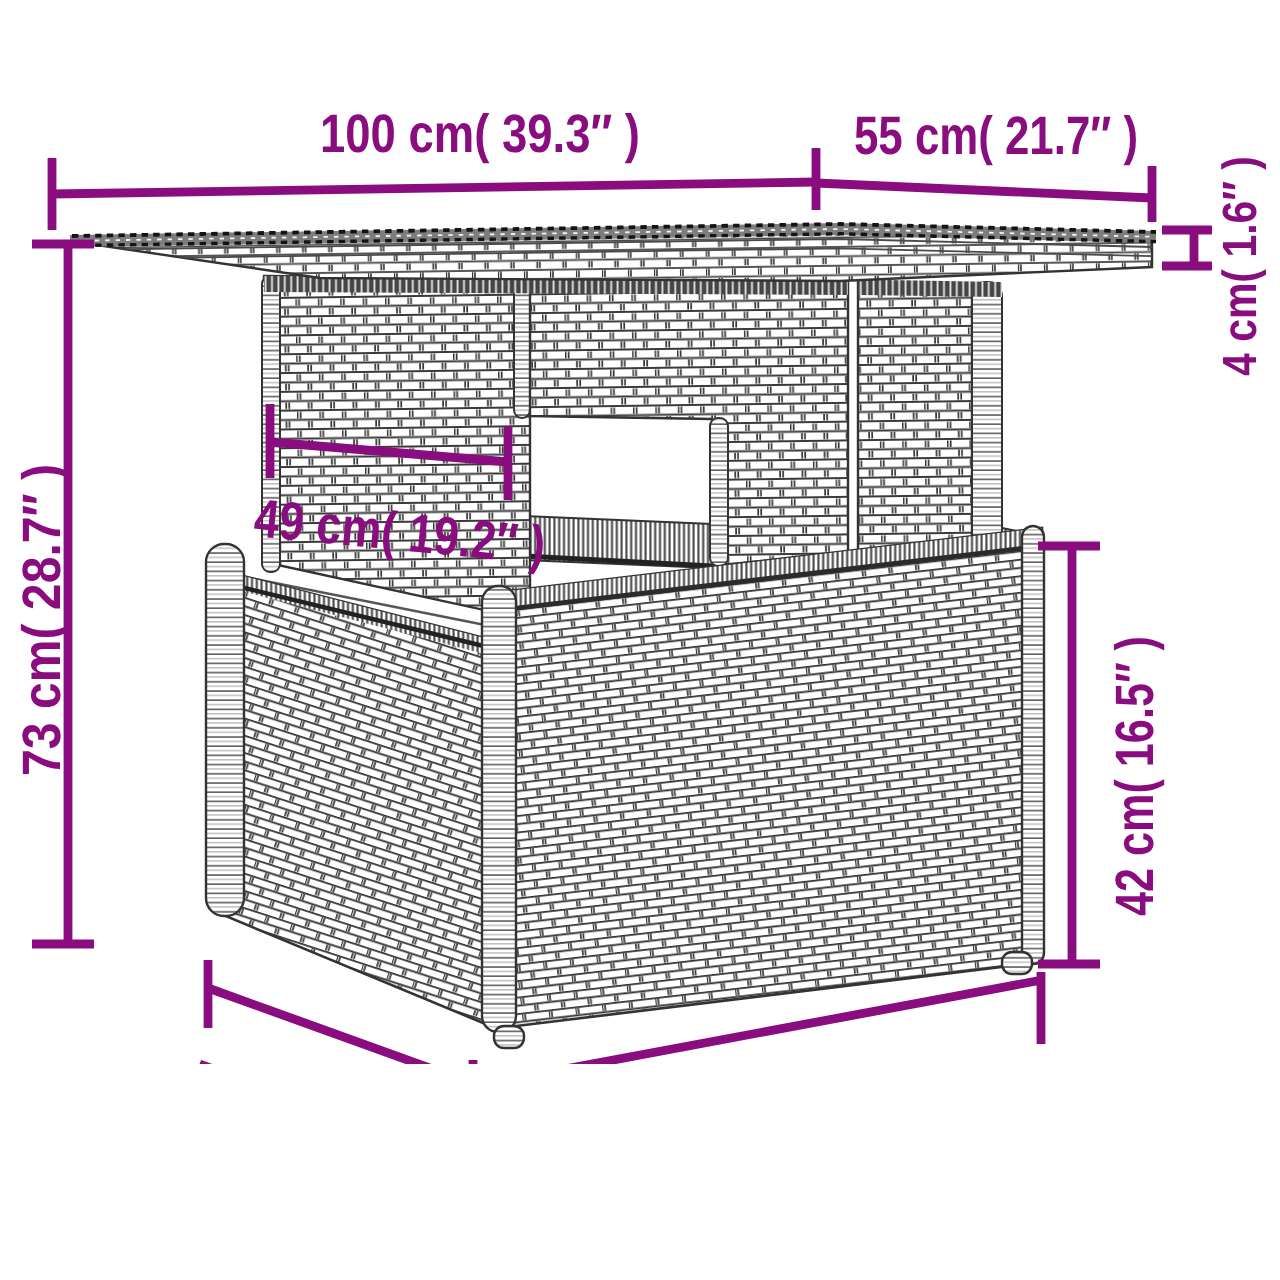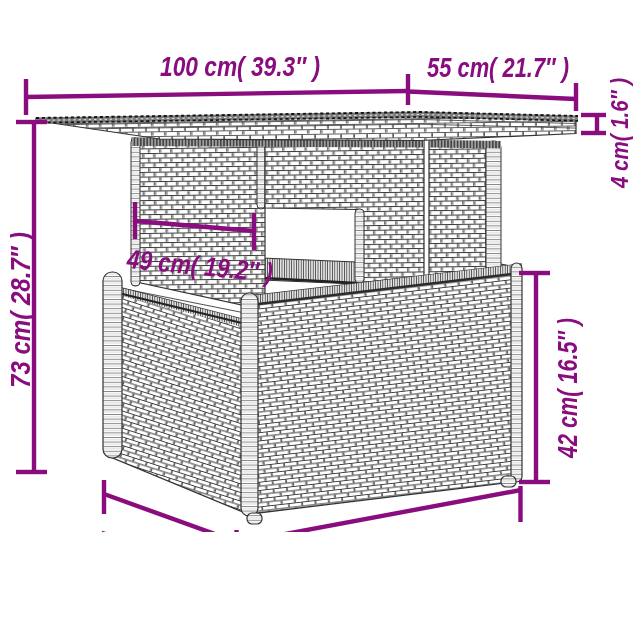--- a/index.html
+++ b/index.html
@@ -1,16 +1,16 @@
 <!DOCTYPE html>
 <html><head>
 <meta charset="utf-8">
 <style>
 html,body{margin:0;padding:0;background:#fff;}
-#page{width:640px;height:532px;position:relative;overflow:hidden;background:#fff;font-style:italic;}
+#page{width:640px;height:532px;position:relative;overflow:hidden;background:#fff;}
 text{font-family:"Liberation Sans",sans-serif;font-weight:bold;fill:#890D7E;}
 </style>
 </head>
 <body>
 <div id="page">
 <svg width="640" height="640" viewBox="0 0 640 640">
 <defs>
 <pattern id="pB" width="11.2" height="9.4" patternUnits="userSpaceOnUse" patternTransform="rotate(-0.8)">
   <rect width="11.2" height="9.4" fill="#fff"></rect>
   <line x1="0" y1="0.5" x2="11.2" y2="0.5" stroke="#3a3a3a" stroke-width="1"></line>

